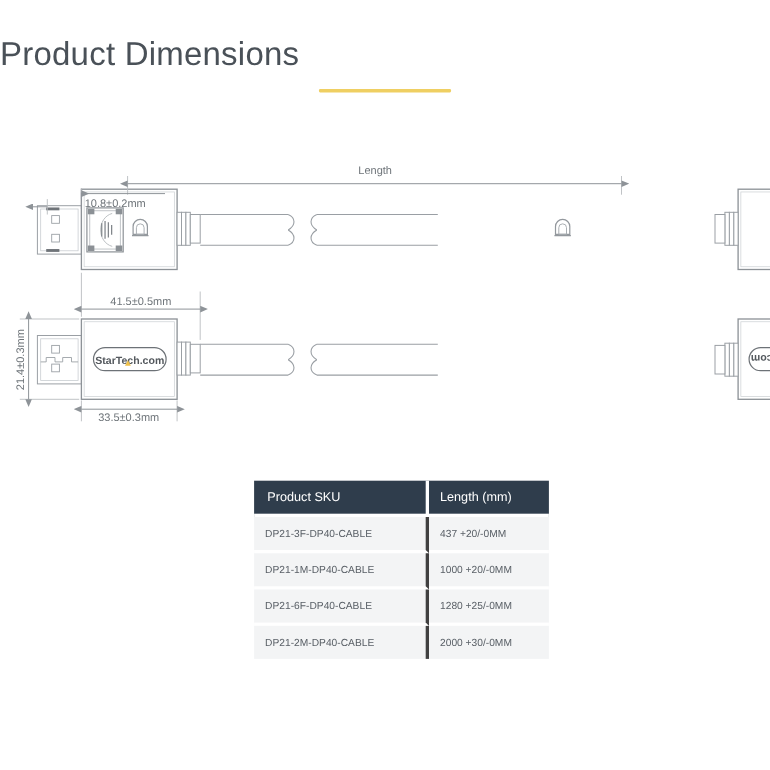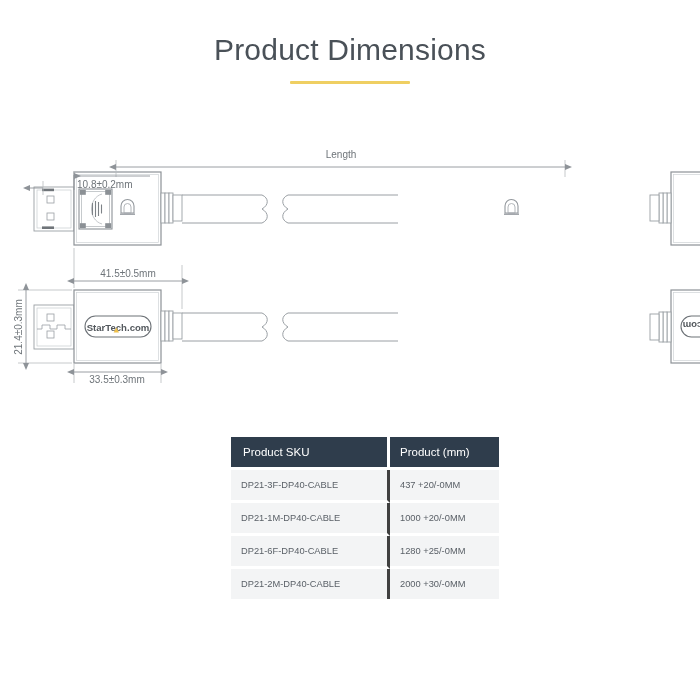--- a/index.html
+++ b/index.html
@@ -15,21 +15,20 @@
     position: relative;
     overflow: hidden;
   }
 
   
   #title-block {
     position: absolute;
     left: 0;
     top: 32px;
     width: 700px;
-    text-align: center;
   }
   #page-title {
     font-size: 30px;
     font-weight: 400;
     color: #4a5158;
     letter-spacing: 0.2px;
     line-height: 1.2;
     margin: 0;
   }
   #title-underline {
@@ -265,21 +264,21 @@
       </g>
     </g>
   </svg>
 </div>
 
 <div id="spec-table-wrap">
   <table class="spec-table">
     <thead>
       <tr>
         <th class="col-sku">Product SKU</th>
-        <th class="col-len">Product (mm)</th>
+        <th class="col-len">Length (mm)</th>
       </tr>
     </thead>
     <tbody>
       <tr>
         <td class="col-sku">DP21-3F-DP40-CABLE</td>
         <td class="col-len">437 +20/-0MM</td>
       </tr>
       <tr>
         <td class="col-sku">DP21-1M-DP40-CABLE</td>
         <td class="col-len">1000 +20/-0MM</td>

